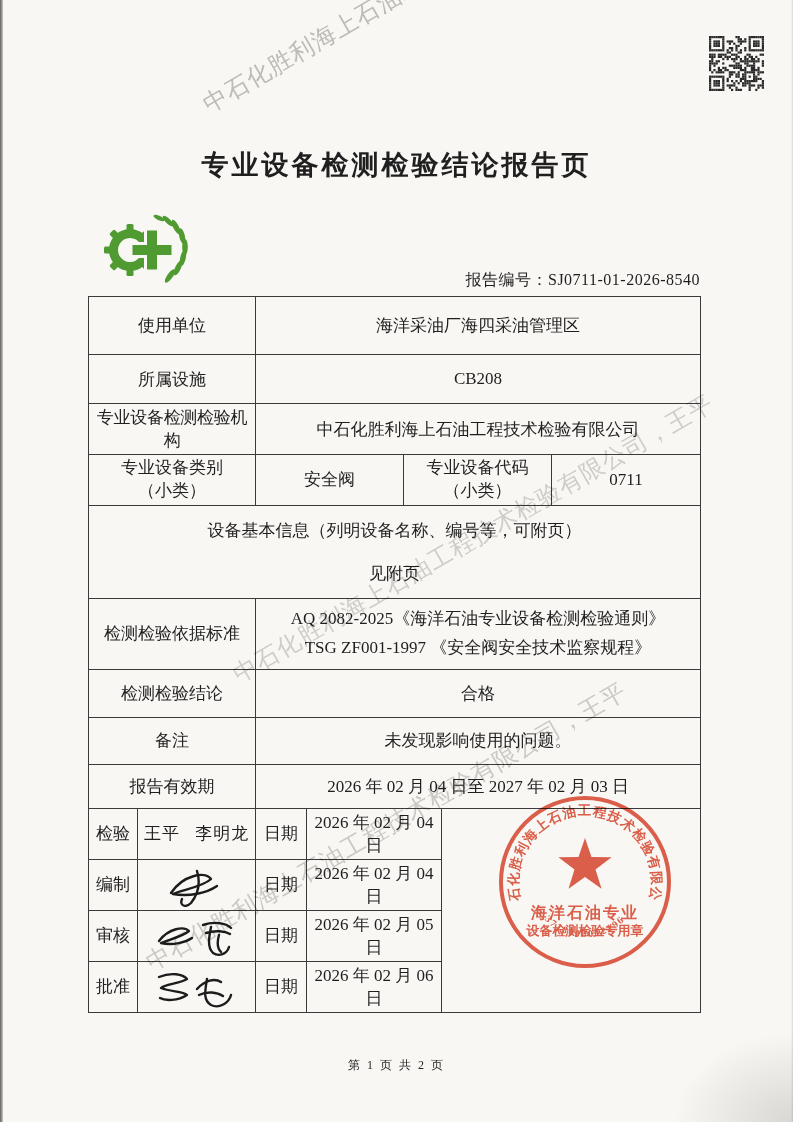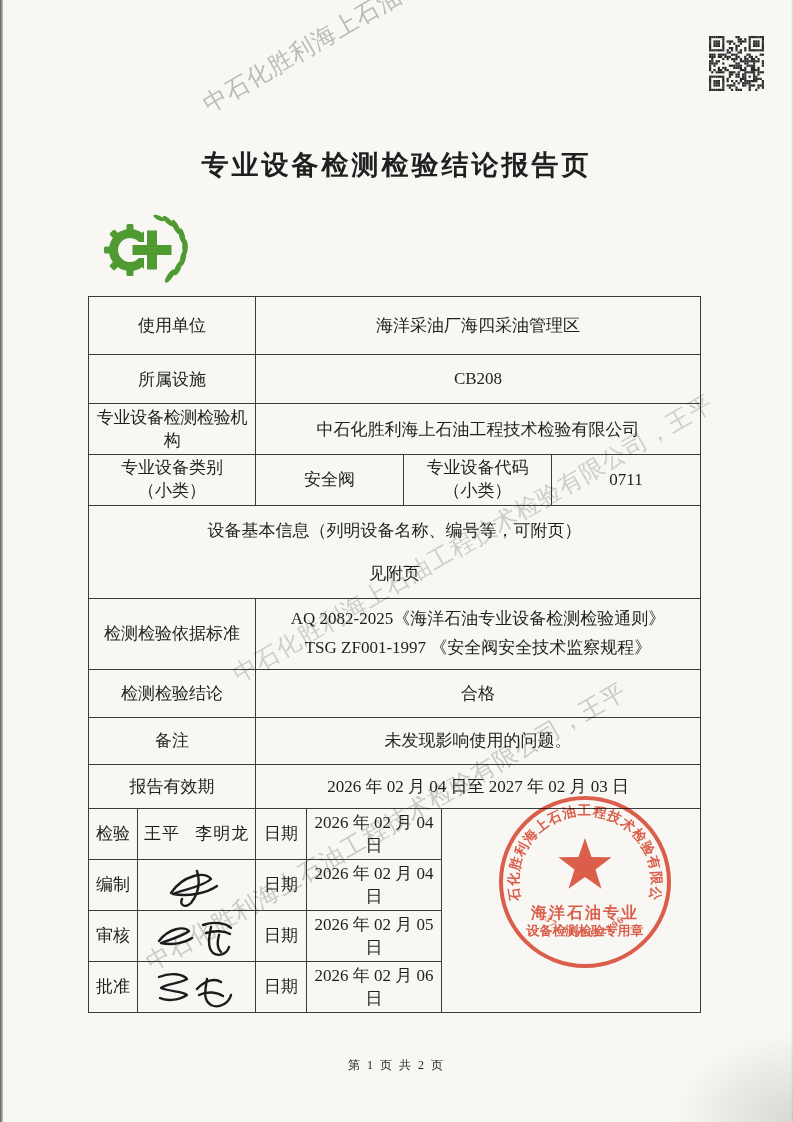--- a/index.html
+++ b/index.html
@@ -425,20 +425,23 @@
         <ellipse cx="83" cy="46" rx="8" ry="2.8" transform="rotate(-78,83,46)"></ellipse>
         <ellipse cx="85" cy="35" rx="8" ry="2.8" transform="rotate(-90,85,35)"></ellipse>
         <ellipse cx="82" cy="24" rx="8" ry="2.8" transform="rotate(-103,82,24)"></ellipse>
         <ellipse cx="76" cy="15" rx="8" ry="2.8" transform="rotate(-118,76,15)"></ellipse>
         <ellipse cx="68" cy="9" rx="7" ry="2.5" transform="rotate(-135,68,9)"></ellipse>
         <ellipse cx="59" cy="6" rx="6" ry="2.2" transform="rotate(-155,59,6)"></ellipse>
       </g>
     </g>
   </svg>
 
+  <div class="report-no">
+    <span>报告编号：</span><span>SJ0711-01-2026-8540</span>
+  </div>
 
   <table class="report">
     <colgroup>
       <col style="width:49px">
         <col style="width:118px">
         <col style="width:51px">
       <col style="width:97px">
         <col style="width:38px">
         <col style="width:110px">
         <col style="width:149px">

